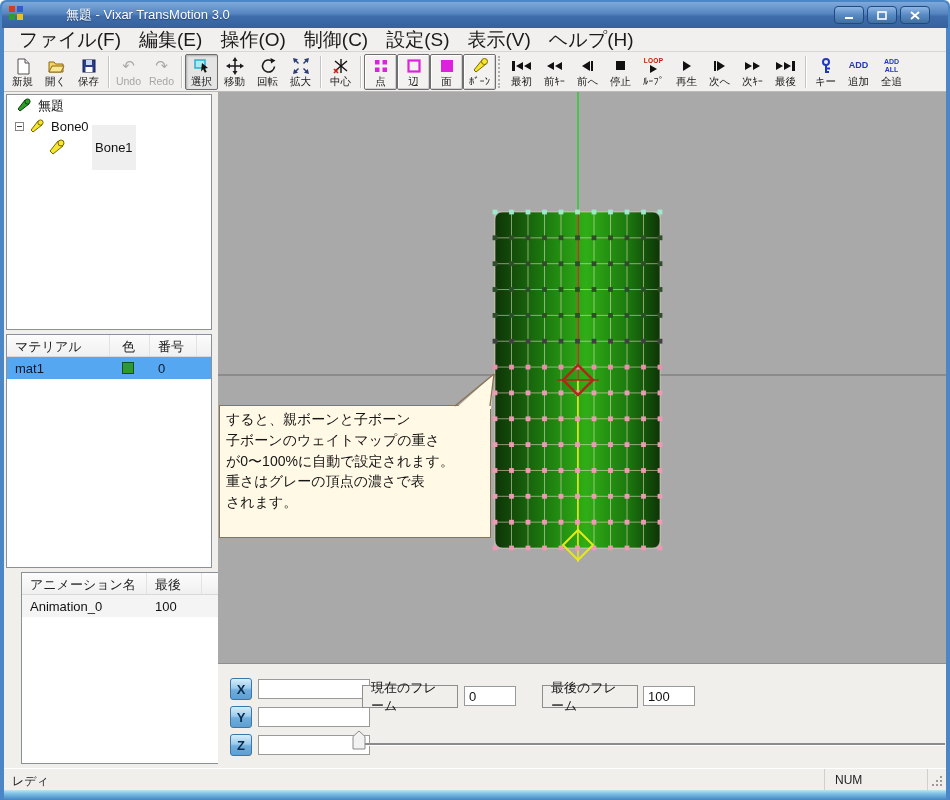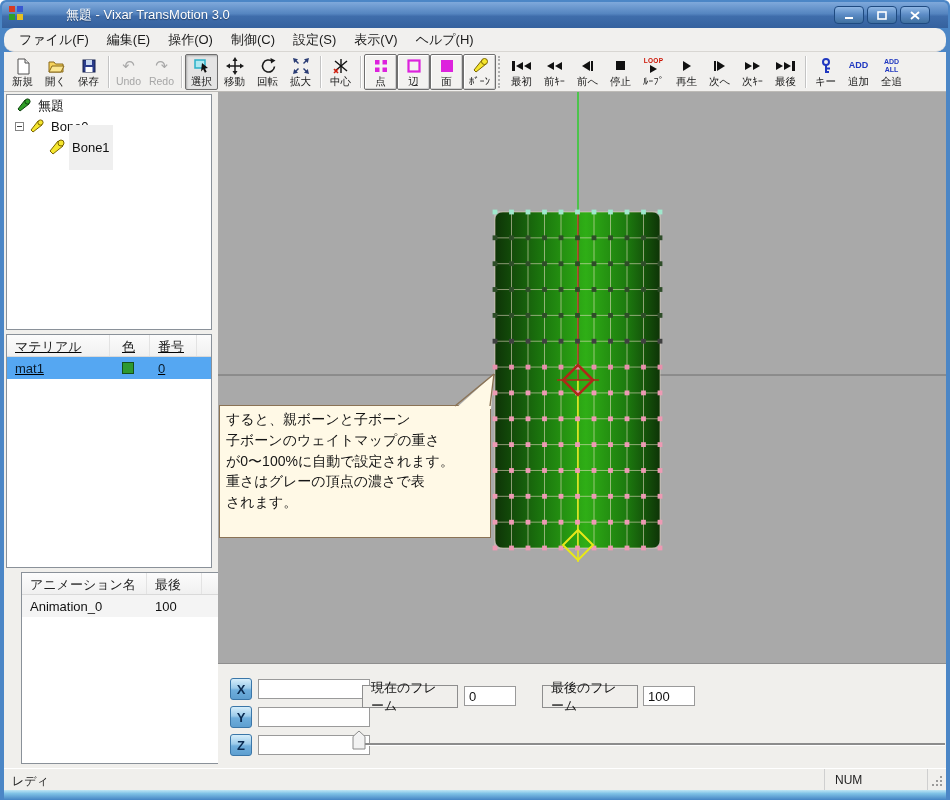--- a/index.html
+++ b/index.html
@@ -14,21 +14,21 @@
     display:flex; align-items:center; padding:0 6px;gap:36px; }
   .title-text { color:#fff; font-size:13px; margin-left:6px; text-shadow:0 1px 1px rgba(0,0,0,.4); }
   .winbtns { margin-left:auto; display:flex; gap:3px; padding-right:12px; }
   .wbtn { width:30px; height:18px; border-radius:4px; border:1px solid #1E4A80;
     background:linear-gradient(180deg,#8FB7E4 0%,#5A8AC4 50%,#40709F 100%);
     display:flex; align-items:center; justify-content:center; }
   .wbtn svg { display:block; }
 
   
   .menubar { position:absolute; left:4px; top:28px; width:942px; height:24px; background:#F1F0EE;
-    border-bottom:1px solid #D8D6D2; display:flex; align-items:center; font-size:13px; color:#1A1A1A; padding-left:6px;border-radius:10px; }
+    border-bottom:1px solid #D8D6D2; display:flex; align-items:center; font-size:19px; color:#1A1A1A; padding-left:6px; }
   .menu-item { padding:3px 9px; }
 
   
   .toolbar { position:absolute; left:4px; top:52px; width:942px; height:40px; background:#F1F0EE;
     border-bottom:1px solid #BCBAB6; display:flex; align-items:center; padding:0 2px; }
   .tbtn { display:flex; flex-direction:column; align-items:center; justify-content:center; min-width:33px;
     padding:1px 2px; height:36px; }
   .tbtn .ic { height:18px; display:flex; align-items:center; justify-content:center; gap:1px; }
   .tbtn .lbl { font-size:10.5px; color:#1A1A1A; line-height:12px; white-space:nowrap; }
   .tbtn.disabled .lbl { color:#A6A6A6; }
@@ -54,21 +54,21 @@
 
   
   .leftcol-bg { position:absolute; left:4px; top:92px; width:214px; height:676px; background:#F0EFEC; }
   .panel { position:absolute; background:#fff; border:1px solid #8A9199; }
   .tree-panel { left:6px; top:94px; width:206px; height:236px; font-size:13px; color:#111; }
   .tree-row { display:flex; align-items:center; height:21px; }
   .tree-label { padding:15px 3px;text-align:right; }
   .tree-label.softsel { background:#EFEFEF; }
   .expander { width:9px; height:9px; border:1px solid #848484; background:#fff; position:relative; margin-right:4px; }
   .expander::after { content:""; position:absolute; left:1px; top:3px; width:5px; height:1px; background:#444; }
-  .mat-panel { left:6px; top:334px; width:206px; height:234px; font-size:13px;text-decoration:underline; }
+  .mat-panel { left:6px; top:334px; width:206px; height:234px; font-size:13px; }
   .anim-panel { left:6px; top:572px; width:206px; height:192px; font-size:13px;margin-left:15px; }
   .thead { display:flex; height:22px; background:linear-gradient(180deg,#FCFCFC,#F0F0F0);
     border-bottom:1px solid #D9D9D9; color:#222; }
   .th { padding:3px 0 0 8px; border-right:1px solid #E3E3E3; }
   .trow { display:flex; height:22px; align-items:center; color:#111; }
   .trow.sel { background:#55A7F2; color:#0A1A2A; }
   .trow.alt { background:#F4F4F4; }
   .td { padding-left:8px; }
   .swatch { width:12px; height:12px; background:#2E9930; border:1px solid #14501A; margin-left:12px; }
 
@@ -384,21 +384,21 @@
       <span class="tree-label" style="margin-left:4px;">無題</span>
     </div>
     <div class="tree-row" style="padding-left:8px;">
       <span class="expander"></span>
       <svg width="16" height="15">
           <polygon points="10,2 14,6 5,13 3,11" fill="#F5E62E" stroke="#7A6400"></polygon>
           <circle cx="12.5" cy="3.5" r="2.6" fill="#F5E62E" stroke="#7A6400"></circle>
         </svg>
       <span class="tree-label" style="margin-left:4px;">Bone0</span>
     </div>
-    <div class="tree-row" style="padding-left:40px;">
+    <div class="tree-row" style="padding-left:40px;gap:23px;">
       <svg width="18" height="17">
           <polygon points="11,2 16,7 6,15 3,12" fill="#F5E62E" stroke="#7A6400"></polygon>
           <circle cx="14" cy="4" r="3" fill="#F5E62E" stroke="#7A6400"></circle>
         </svg>
       <span class="tree-label softsel" style="margin-left:4px;">Bone1</span>
     </div>
   </div>
 
   <div class="panel mat-panel">
     <div class="thead">

